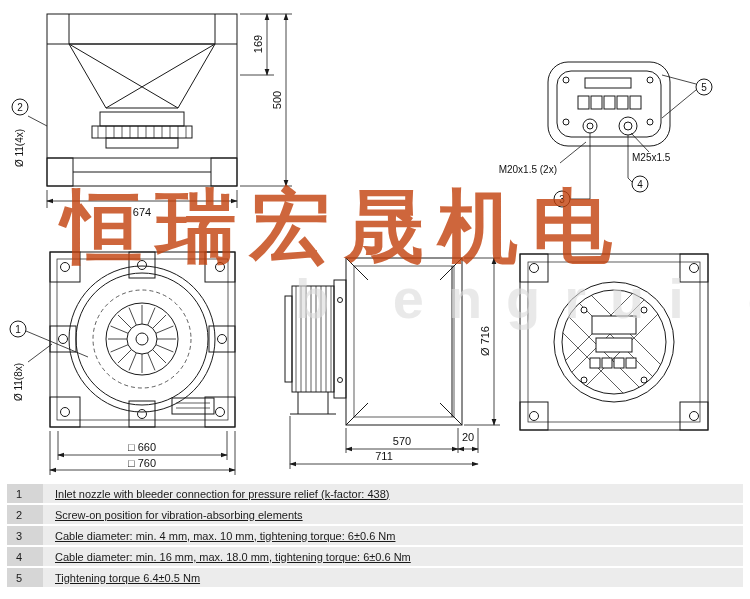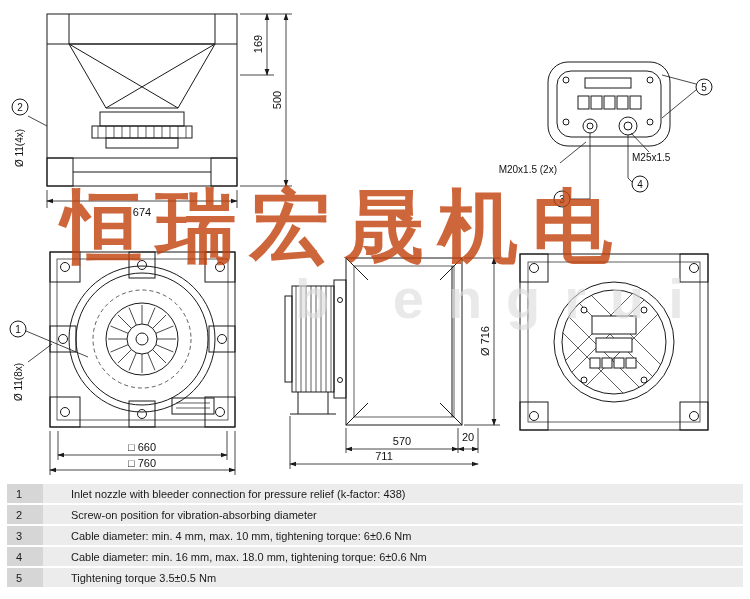--- a/index.html
+++ b/index.html
@@ -22,21 +22,21 @@
     letter-spacing:24px;white-space:nowrap;z-index:3;pointer-events:none;
   }
   .notes{position:absolute;left:7px;right:7px;top:484px;z-index:4;}
   .note-row{display:flex;height:19px;margin-bottom:2px;font-size:11px;}
   .note-num{
     width:36px;flex:none;background:#d6d6d6;
     display:flex;align-items:center;padding-left:9px;box-sizing:border-box;
   }
   .note-text{
     flex:1;background:#ececec;
-    display:flex;align-items:center;padding-left:28px;
+    display:flex;align-items:center;padding-left:12px;text-decoration:underline;
   }
 </style>
 </head>
 <body>
 
 <div class="stage">
 <svg width="750" height="480" viewBox="0 0 750 480">
   <defs>
     <marker id="arr" viewBox="0 0 10 10" refX="9" refY="5" markerWidth="9" markerHeight="9" orient="auto-start-reverse">
       <path d="M0,1.5 L10,5 L0,8.5 z" fill="#1a1a1a"></path>
@@ -287,27 +287,27 @@
 <div class="wm2">b engrui c</div>
 </div>
 
 <div class="notes">
   <div class="note-row">
     <div class="note-num">1</div>
     <div class="note-text">Inlet nozzle with bleeder connection for pressure relief (k-factor: 438)</div>
   </div>
   <div class="note-row">
     <div class="note-num">2</div>
-    <div class="note-text">Screw-on position for vibration-absorbing diameter</div>
+    <div class="note-text">Screw-on position for vibration-absorbing elements</div>
   </div>
   <div class="note-row">
     <div class="note-num">3</div>
     <div class="note-text">Cable diameter: min. 4 mm, max. 10 mm, tightening torque: 6±0.6 Nm</div>
   </div>
   <div class="note-row">
     <div class="note-num">4</div>
     <div class="note-text">Cable diameter: min. 16 mm, max. 18.0 mm, tightening torque: 6±0.6 Nm</div>
   </div>
   <div class="note-row">
     <div class="note-num">5</div>
-    <div class="note-text">Tightening torque 3.5±0.5 Nm</div>
+    <div class="note-text">Tightening torque 6.4±0.5 Nm</div>
   </div>
 </div>
 
 </body></html>

